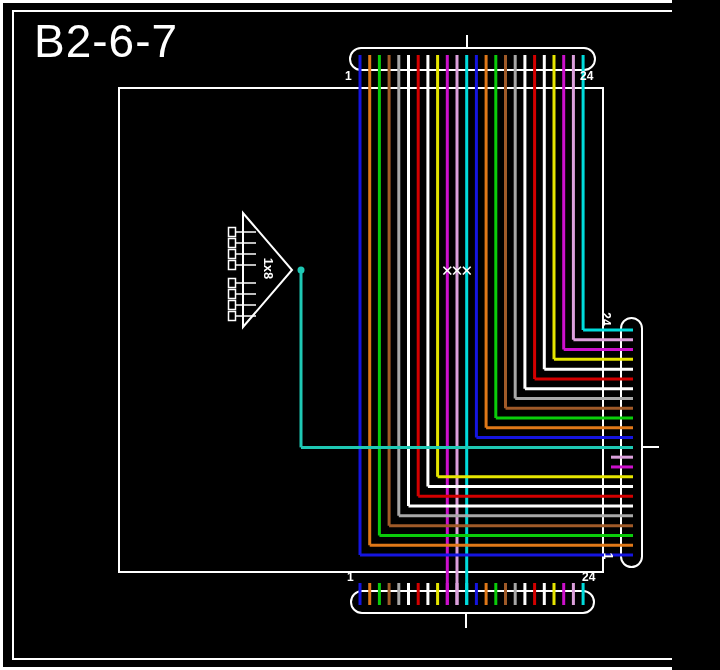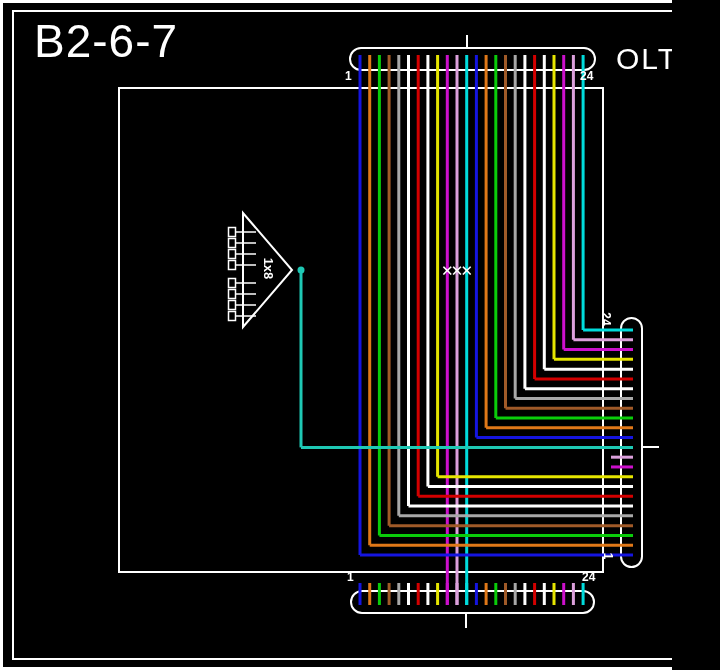--- a/index.html
+++ b/index.html
@@ -35,21 +35,20 @@
 </style>
 </head>
 <body>
 
 <div id="canvas">
 
   <div class="abs" id="outer-border"></div>
   <div class="abs" id="inner-frame"></div>
 
   <div class="abs" id="page-title">B2-6-7</div>
-  <div class="abs" id="olt-label">OLT</div>
 
   <div class="abs" id="inner-box"></div>
 
   <div class="abs stadium" id="top-connector"></div>
   <div class="abs stadium" id="bottom-connector"></div>
   <div class="abs stadium" id="right-connector"></div>
 
   <div class="abs tick" id="top-tick"></div>
   <div class="abs tick" id="bottom-tick"></div>
   <div class="abs tick" id="right-tick"></div>

